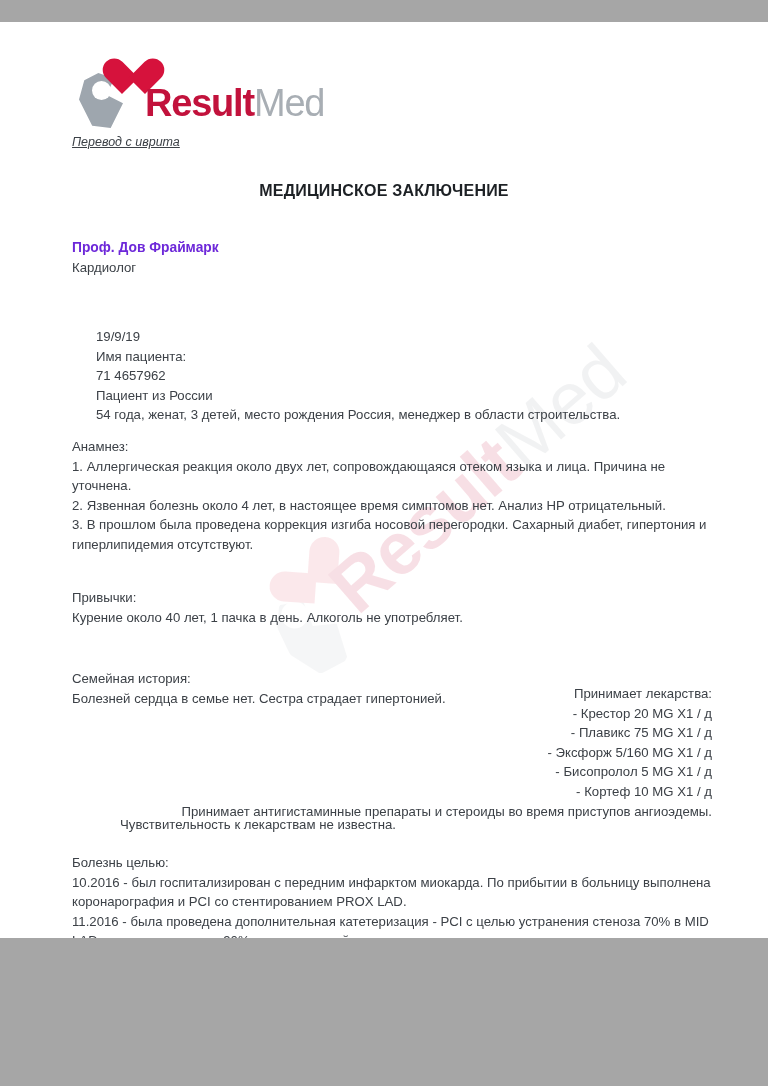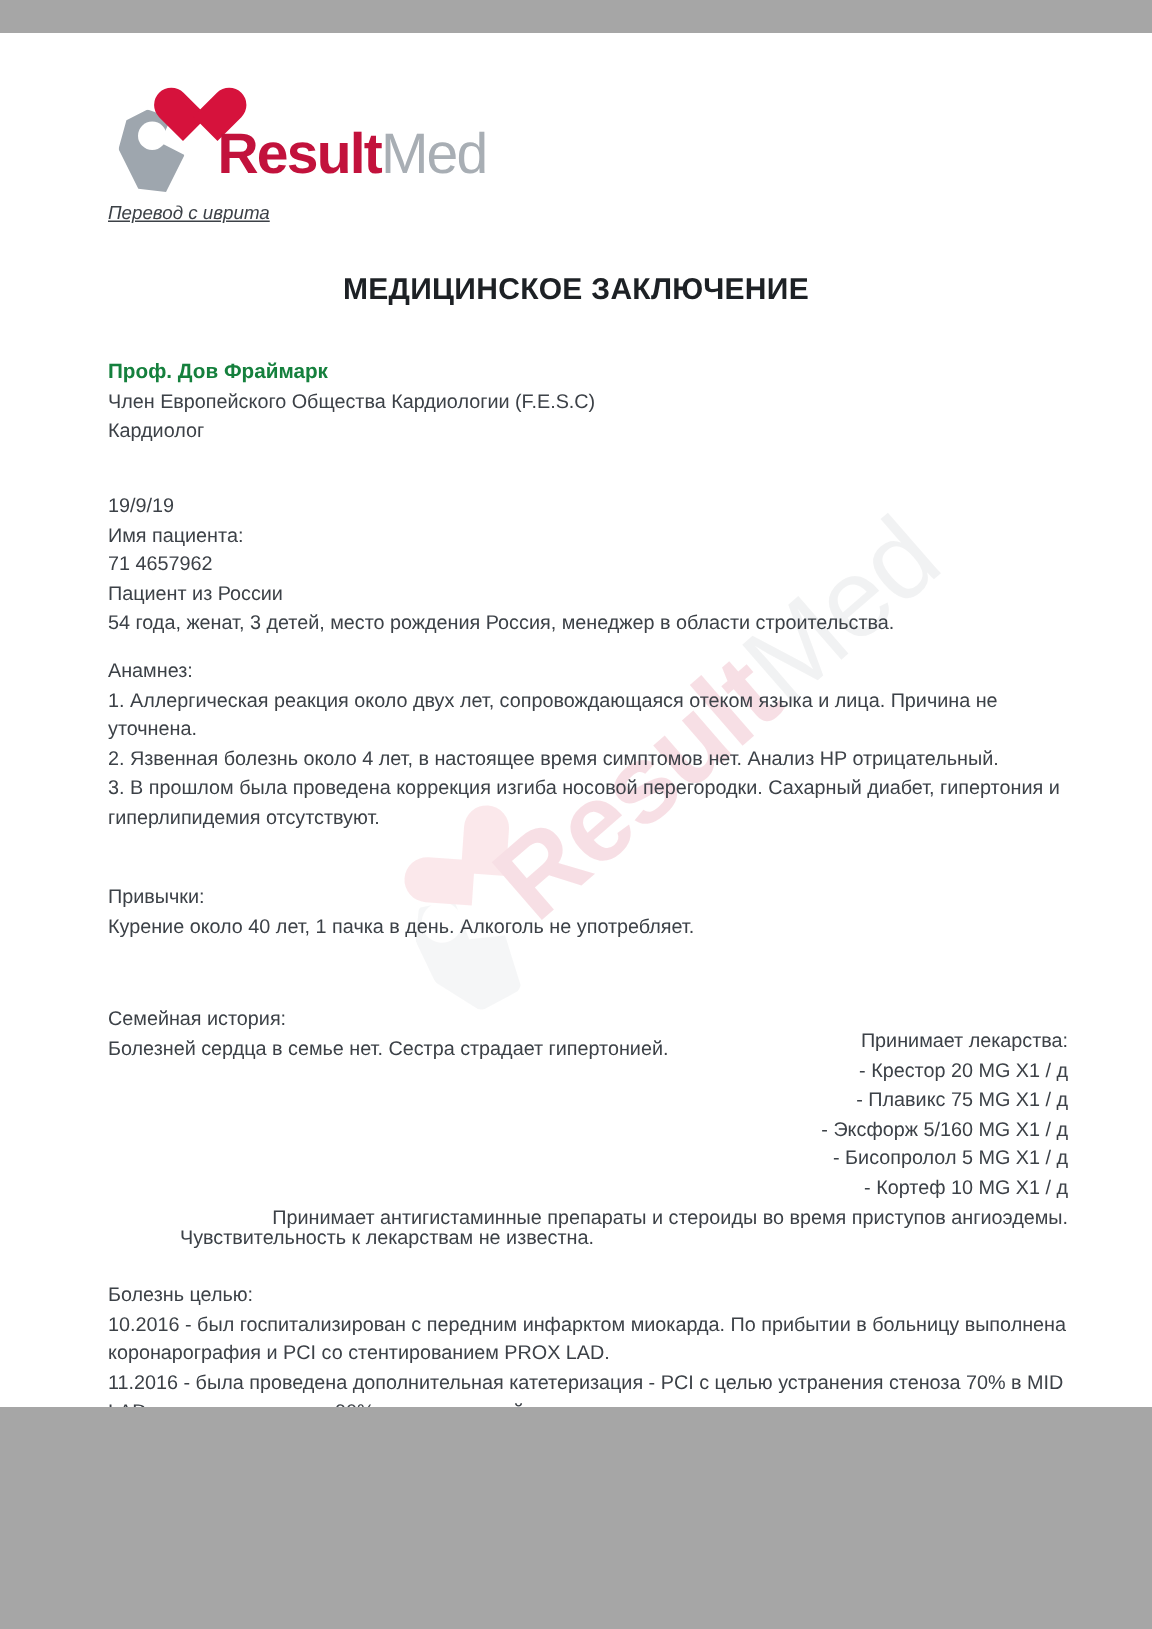--- a/index.html
+++ b/index.html
@@ -209,51 +209,51 @@
     color: #3c4147;
     text-decoration: underline;
   }
 
   .doc-title {
     position: absolute;
     left: 0;
     top: 160px;
     width: 768px;
     text-align: center;
-    font-size: 20px;
+    font-size: 16px;
     font-weight: bold;
     color: #1d2125;
     letter-spacing: 0.2px;
   }
 
   .block {
     position: absolute;
     left: 72px;
     width: 640px;
     font-size: 13.2px;
     line-height: 19.6px;
     color: #3c4147;
   }
   .block p {
     margin: 0;
   }
 
   #doctor-block   { top: 216px; }
-  #patient-block  { top: 305px; }
+  #patient-block  { top: 305px; margin-left: 24px; }
   #anamnesis-block{ top: 415px; }
   #habits-block   { top: 566px; }
   #family-block   { top: 611px; margin-top: 36px; }
   #meds-block     { top: 662px; text-align: right; }
   #sensitivity-block { top: 793px; margin-left: 48px; }
   #heart-block    { top: 831px; }
 
   .doctor-name {
     font-size: 13.8px;
     font-weight: bold;
-    color: #15803d;
+    color: #6d28d9;
   }
   .section-label { }
   .med-item { }
 </style>
 </head>
 <body>
 
 <div class="viewer">
 
   <div class="page">
@@ -281,21 +281,20 @@
     </div>
 
     <div class="doc">
 
       <div class="translation-note">Перевод с иврита</div>
 
       <div class="doc-title">МЕДИЦИНСКОЕ ЗАКЛЮЧЕНИЕ</div>
 
       <div class="block" id="doctor-block">
         <p class="doctor-name">Проф. Дов Фраймарк</p>
-        <p>Член Европейского Общества Кардиологии (F.E.S.C)</p>
         <p>Кардиолог</p>
       </div>
 
       <div class="block" id="patient-block">
         <p>19/9/19</p>
         <p>Имя пациента:</p>
         <p>71 4657962</p>
         <p>Пациент из России</p>
         <p>54 года, женат, 3 детей, место рождения Россия, менеджер в области строительства.</p>
       </div>

